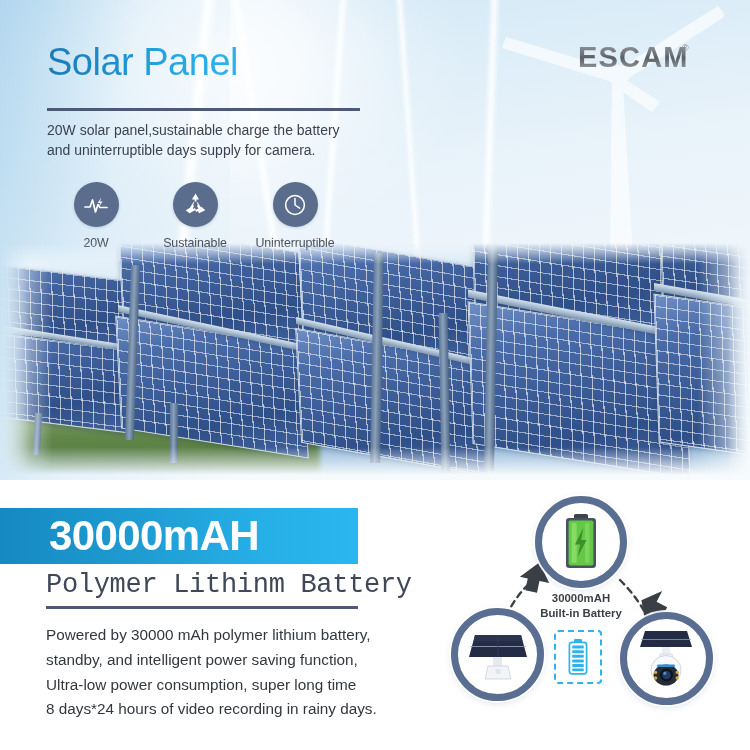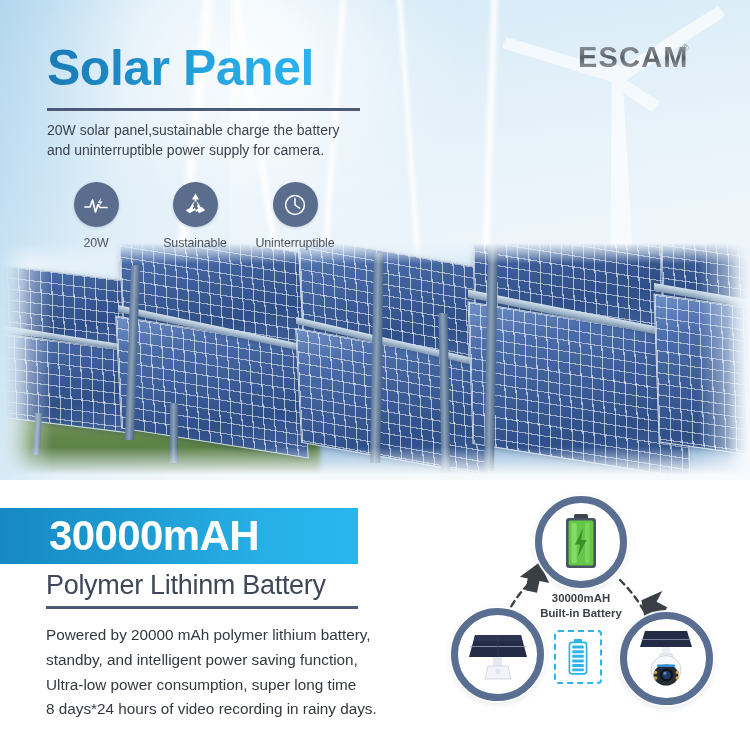--- a/index.html
+++ b/index.html
@@ -72,22 +72,22 @@
     height: 300px;
     opacity: 0.75;
     filter: blur(0.7px);
   }
 
   
   .hero-title {
     position: absolute;
     left: 47px;
     top: 43px;
-    font-size: 50px;
-    font-weight: bold;
+    font-size: 38px;
+    font-weight: normal;
     letter-spacing: -0.5px;
     line-height: 1;
     background: linear-gradient(95deg, #1b7ab5 0%, #1e8bc8 30%, #25a5e0 62%, #2cb3ef 100%);
     -webkit-background-clip: text;
     background-clip: text;
     color: transparent;
     -webkit-text-fill-color: transparent;
     text-shadow: none;
     white-space: nowrap;
   }
@@ -236,20 +236,21 @@
     white-space: nowrap;
   }
   .poly-title {
     position: absolute;
     left: 46px;
     top: 90px;
     font-size: 27px;
     color: #3f4758;
     letter-spacing: -0.3px;
     white-space: nowrap;
+    font-family: Liberation Mono, monospace;
   }
   .poly-rule {
     position: absolute;
     left: 46px;
     top: 126px;
     width: 312px;
     height: 3px;
     background: #4d5a77;
   }
   .body-copy {
@@ -343,21 +344,21 @@
         <path d="M136 86 L176 112 L168 122 L130 96 Z"></path>
         <ellipse cx="133" cy="84" rx="13" ry="9"></ellipse>
       </g>
     </svg>
 
     <div class="hero-title">Solar Panel</div>
     <div class="hero-rule"></div>
 
     <div class="hero-sub">
       <div>20W solar panel,sustainable charge the battery</div>
-      <div>and uninterruptible power supply for camera.</div>
+      <div>and uninterruptible days supply for camera.</div>
     </div>
 
     <div style="position:absolute;right:54px;top:40px;">
       <svg width="118" height="36" viewBox="0 0 118 36">
         <defs>
           <linearGradient id="mtl" x1="0" y1="0" x2="0" y2="1">
             <stop offset="0%" stop-color="#9aa0a6"></stop>
             <stop offset="42%" stop-color="#6d7479"></stop>
             <stop offset="52%" stop-color="#585e63"></stop>
             <stop offset="100%" stop-color="#a8aeb3"></stop>
@@ -445,21 +446,21 @@
   <div class="lower">
 
     <div class="mah-banner">
       <div class="mah-text">30000mAH</div>
     </div>
 
     <div class="poly-title">Polymer Lithinm Battery</div>
     <div class="poly-rule"></div>
 
     <div class="body-copy">
-      <div>Powered by 20000 mAh polymer lithium battery,</div>
+      <div>Powered by 30000 mAh polymer lithium battery,</div>
       <div>standby,  and intelligent power saving function,</div>
       <div>Ultra-low power consumption, super long time</div>
       <div>8 days*24 hours of video recording in rainy days.</div>
     </div>
 
     <div class="diagram">
 
       <svg class="arrow-svg" viewBox="0 0 310 255">
 
         <path d="M66 128 C 74 112, 82 102, 92 93" fill="none" stroke="#3a3f46" stroke-width="2.4" stroke-dasharray="6 5" stroke-linecap="round"></path>

